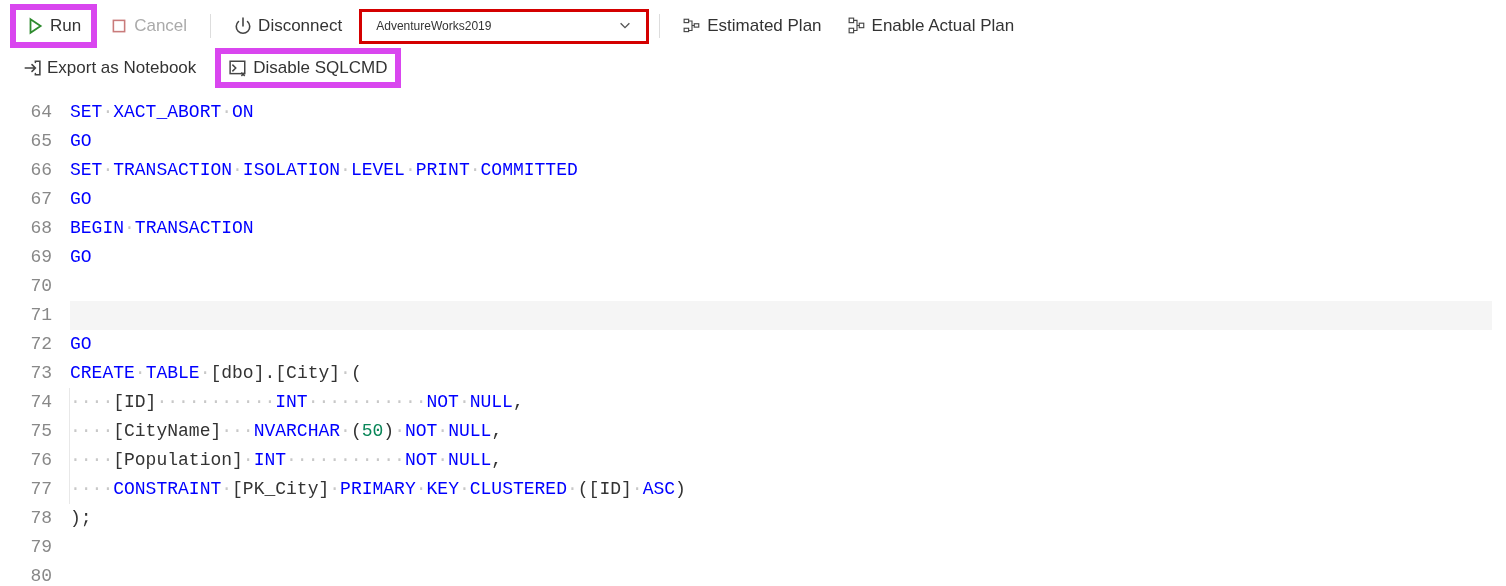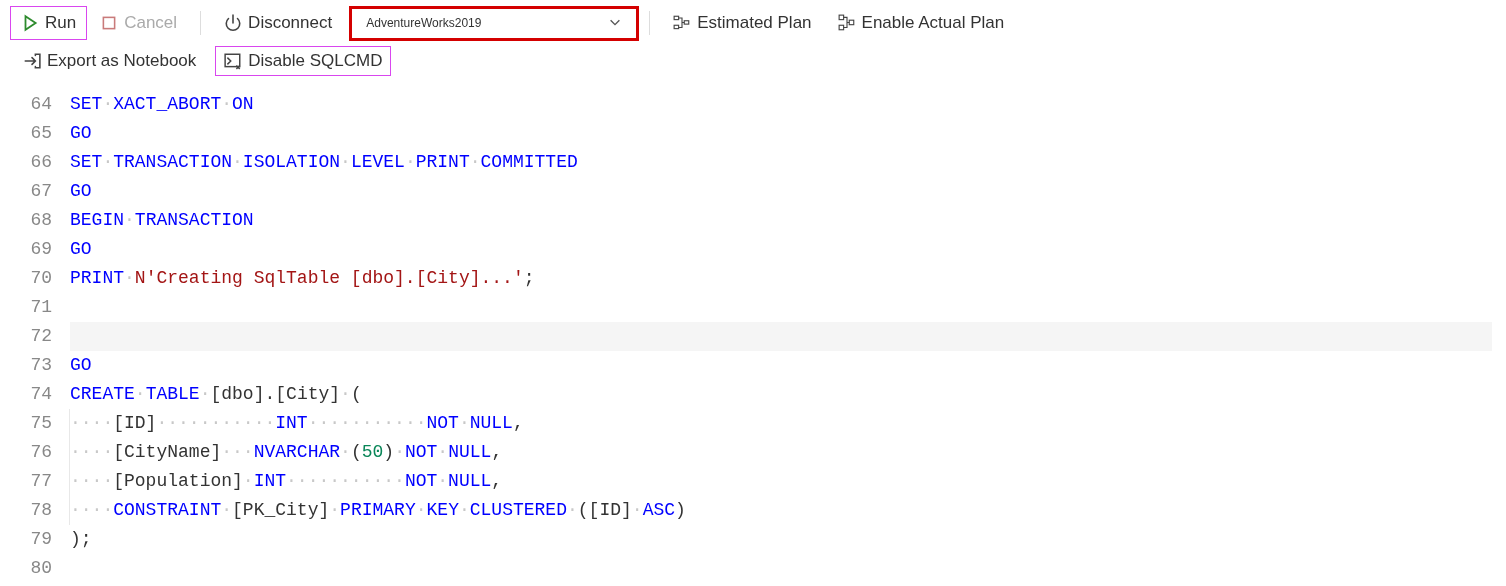--- a/index.html
+++ b/index.html
@@ -28,21 +28,21 @@
     align-items: center;
     gap: 6px;
     padding: 6px 10px;
     font-size: 17px;
     color: #333;
     cursor: pointer;
     border: 3px solid transparent;
     white-space: nowrap;
   }
   .tb-btn.disabled { color: #aaa; cursor: default; }
-  .tb-btn.highlight-red { border: 1px solid #d946ef; }
+  .tb-btn.highlight-red { border: 6px solid #d946ef; }
   .tb-sep {
     width: 1px; height: 24px; background: #ddd; margin: 0 10px;
   }
   .db-select {
     display: inline-flex;
     align-items: center;
     justify-content: space-between;
     border: 3px solid #d40000;
     padding: 6px 14px;
     font-size: 12px;
@@ -217,21 +217,20 @@
       <div>79</div>
       <div>80</div>
     </div>
   <div class="code" id="code">
       <div class="line"><span class="kw">SET</span><span class="ws">·</span><span class="kw">XACT_ABORT</span><span class="ws">·</span><span class="kw">ON</span></div>
       <div class="line"><span class="kw">GO</span></div>
       <div class="line"><span class="kw">SET</span><span class="ws">·</span><span class="kw">TRANSACTION</span><span class="ws">·</span><span class="kw">ISOLATION</span><span class="ws">·</span><span class="kw">LEVEL</span><span class="ws">·</span><span class="kw">PRINT</span><span class="ws">·</span><span class="kw">COMMITTED</span></div>
       <div class="line"><span class="kw">GO</span></div>
       <div class="line"><span class="kw">BEGIN</span><span class="ws">·</span><span class="kw">TRANSACTION</span></div>
       <div class="line"><span class="kw">GO</span></div>
-      <div class="line"><span class="kw">PRINT</span><span class="ws">·</span><span class="str">N'Creating SqlTable [dbo].[City]...'</span><span class="punct">;</span></div>
       <div class="line"></div>
       <div class="line current"></div>
       <div class="line"><span class="kw">GO</span></div>
       <div class="line"><span class="kw">CREATE</span><span class="ws">·</span><span class="kw">TABLE</span><span class="ws">·</span><span class="ident">[dbo]</span><span class="punct">.</span><span class="ident">[City]</span><span class="ws">·</span><span class="punct">(</span></div>
       <div class="line"><span class="indent-guide"></span><span class="ws">····</span><span class="ident">[ID]</span><span class="ws">···········</span><span class="kw">INT</span><span class="ws">···········</span><span class="kw">NOT</span><span class="ws">·</span><span class="kw">NULL</span><span class="punct">,</span></div>
       <div class="line"><span class="indent-guide"></span><span class="ws">····</span><span class="ident">[CityName]</span><span class="ws">···</span><span class="kw">NVARCHAR</span><span class="ws">·</span><span class="punct">(</span><span class="num">50</span><span class="punct">)</span><span class="ws">·</span><span class="kw">NOT</span><span class="ws">·</span><span class="kw">NULL</span><span class="punct">,</span></div>
       <div class="line"><span class="indent-guide"></span><span class="ws">····</span><span class="ident">[Population]</span><span class="ws">·</span><span class="kw">INT</span><span class="ws">···········</span><span class="kw">NOT</span><span class="ws">·</span><span class="kw">NULL</span><span class="punct">,</span></div>
       <div class="line"><span class="indent-guide"></span><span class="ws">····</span><span class="kw">CONSTRAINT</span><span class="ws">·</span><span class="ident">[PK_City]</span><span class="ws">·</span><span class="kw">PRIMARY</span><span class="ws">·</span><span class="kw">KEY</span><span class="ws">·</span><span class="kw">CLUSTERED</span><span class="ws">·</span><span class="punct">(</span><span class="ident">[ID]</span><span class="ws">·</span><span class="kw">ASC</span><span class="punct">)</span></div>
       <div class="line"><span class="punct">);</span></div>
       <div class="line"></div>

